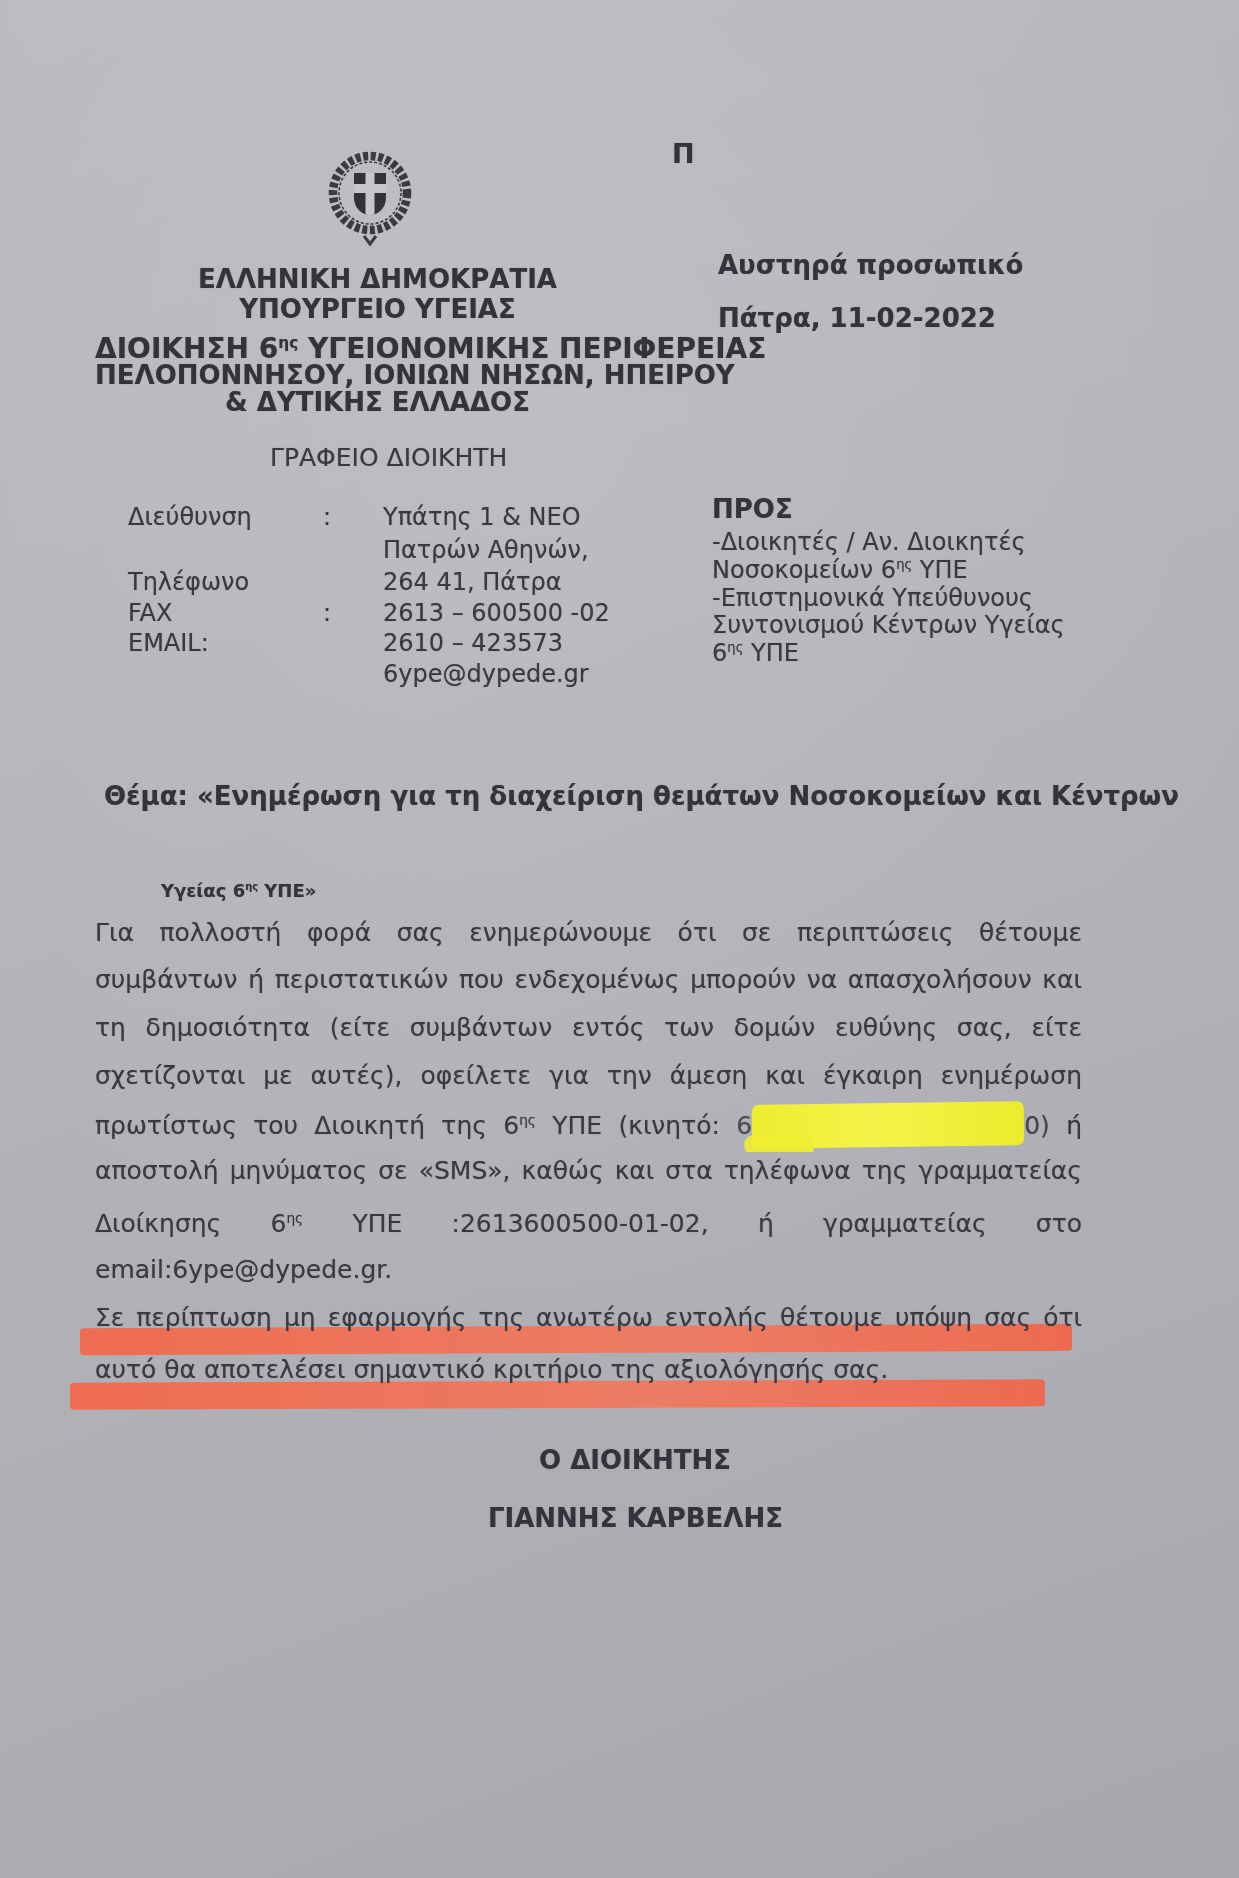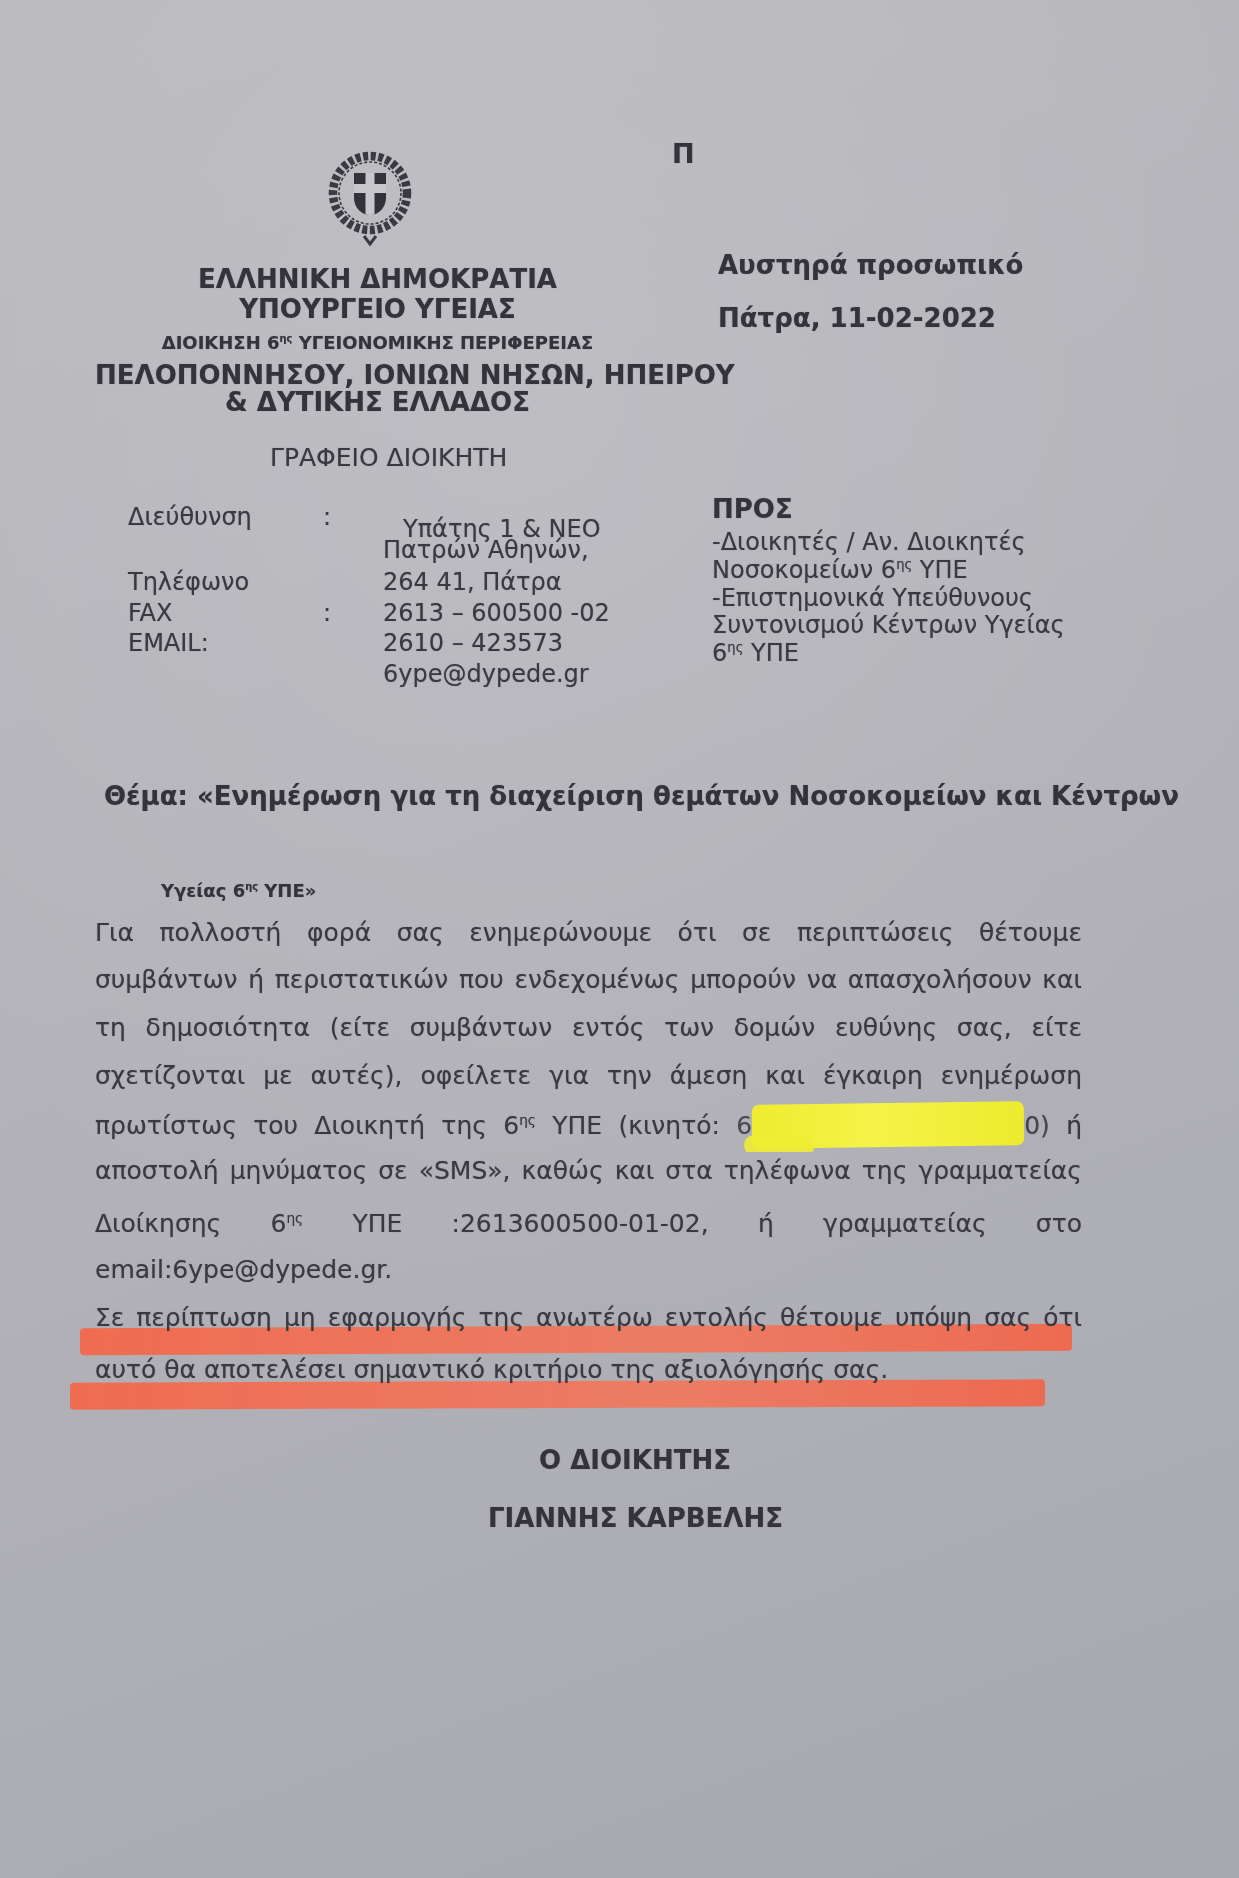--- a/index.html
+++ b/index.html
@@ -62,32 +62,32 @@
       <g clip-path="url(#sh)">
         <rect x="45.5" y="29" width="9" height="48" fill="#c6c6cb"></rect>
         <rect x="34" y="40" width="32" height="9" fill="#c6c6cb"></rect>
       </g>
     </svg>
 
     <div class="tx b" style="left:672px;top:138px;font-size:27px;">Π</div>
 
     <div class="tx b hdr" style="top:264px;font-size:26px;">ΕΛΛΗΝΙΚΗ   ΔΗΜΟΚΡΑΤΙΑ</div>
     <div class="tx b hdr" style="top:294px;font-size:26px;">ΥΠΟΥΡΓΕΙΟ   ΥΓΕΙΑΣ</div>
-    <div class="tx b hdr" style="top:332px;font-size:18px;text-align:center;"><span>ΔΙΟΙΚΗΣΗ 6</span><sup>ης</sup><span> ΥΓΕΙΟΝΟΜΙΚΗΣ ΠΕΡΙΦΕΡΕΙΑΣ</span></div>
+    <div class="tx b hdr" style="top:332px;font-size:28px;text-align:center;"><span>ΔΙΟΙΚΗΣΗ 6</span><sup>ης</sup><span> ΥΓΕΙΟΝΟΜΙΚΗΣ ΠΕΡΙΦΕΡΕΙΑΣ</span></div>
     <div class="tx b hdr" style="top:387px;font-size:26px;">&amp; ΔΥΤΙΚΗΣ   ΕΛΛΑΔΟΣ</div>
     <div class="tx b hdr" style="top:360px;font-size:26px;">ΠΕΛΟΠΟΝΝΗΣΟΥ, ΙΟΝΙΩΝ ΝΗΣΩΝ, ΗΠΕΙΡΟΥ</div>
     <div class="tx" style="left:270px;top:443px;font-size:25px;">ΓΡΑΦΕΙΟ ΔΙΟΙΚΗΤΗ</div>
 
     <div class="tx b" style="left:718px;top:250px;font-size:26px;">Αυστηρά προσωπικό</div>
     <div class="tx b" style="left:718px;top:303px;font-size:26px;">Πάτρα, 11-02-2022</div>
 
     <div class="tx" style="left:128px;top:503px;width:430px;height:200px;font-size:24px;">
       <span class="tx contact-label" style="top:0;">Διεύθυνση</span>
       <span class="tx contact-sep" style="top:0;">:</span>
-      <span class="tx contact-val" style="top:12px;margin-left:20px;">Υπάτης 1 &amp; ΝΕΟ</span>
+      <span class="tx contact-val" style="top:0;">Υπάτης 1 &amp; ΝΕΟ</span>
       <span class="tx contact-val" style="top:33px;">Πατρών Αθηνών,</span>
       <span class="tx contact-label" style="top:65px;">Τηλέφωνο</span>
       <span class="tx contact-val" style="top:65px;">264 41, Πάτρα</span>
       <span class="tx contact-label" style="top:96px;">FAX</span>
       <span class="tx contact-sep" style="top:96px;">:</span>
       <span class="tx contact-val" style="top:96px;">2613 – 600500 -02</span>
       <span class="tx contact-label" style="top:126px;">EMAIL:</span>
       <span class="tx contact-val" style="top:126px;">2610 – 423573</span>
       <span class="tx contact-val" style="top:157px;">6ype@dypede.gr</span>
     </div>

